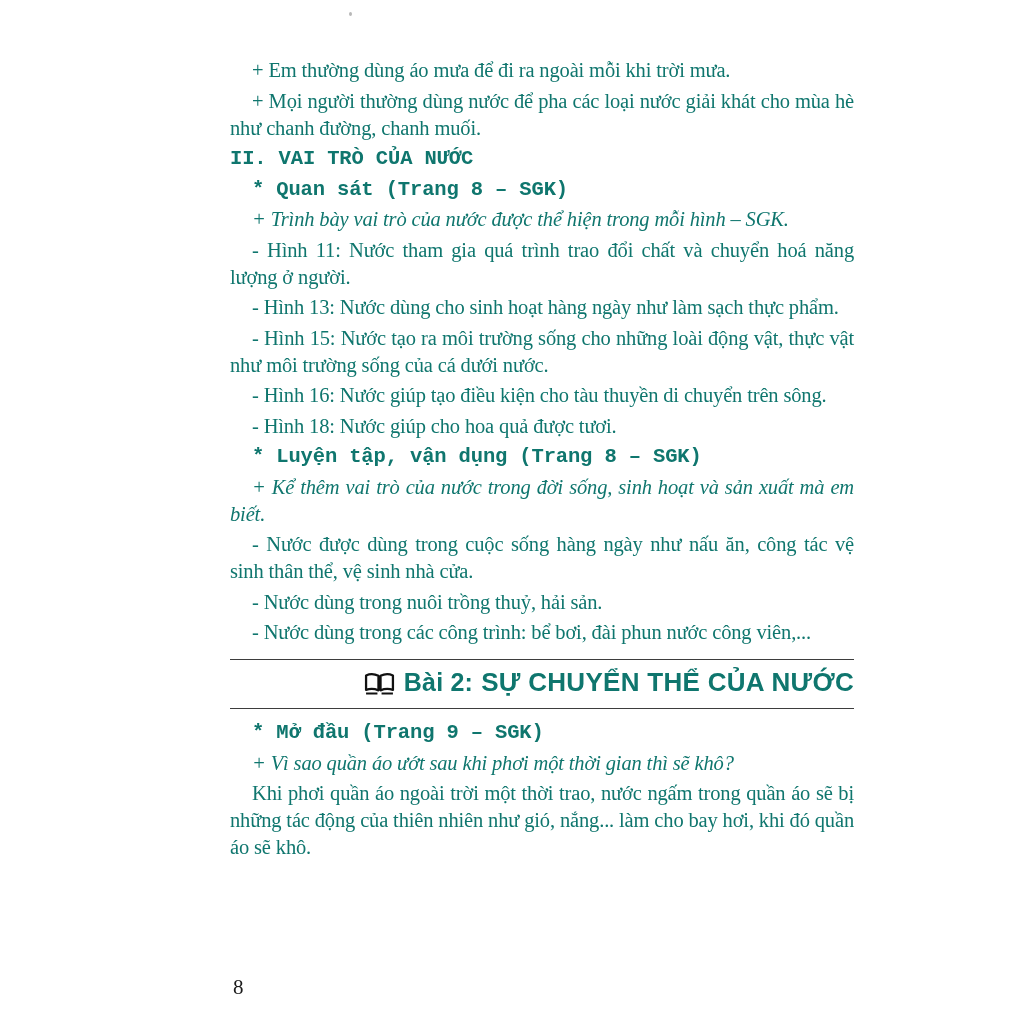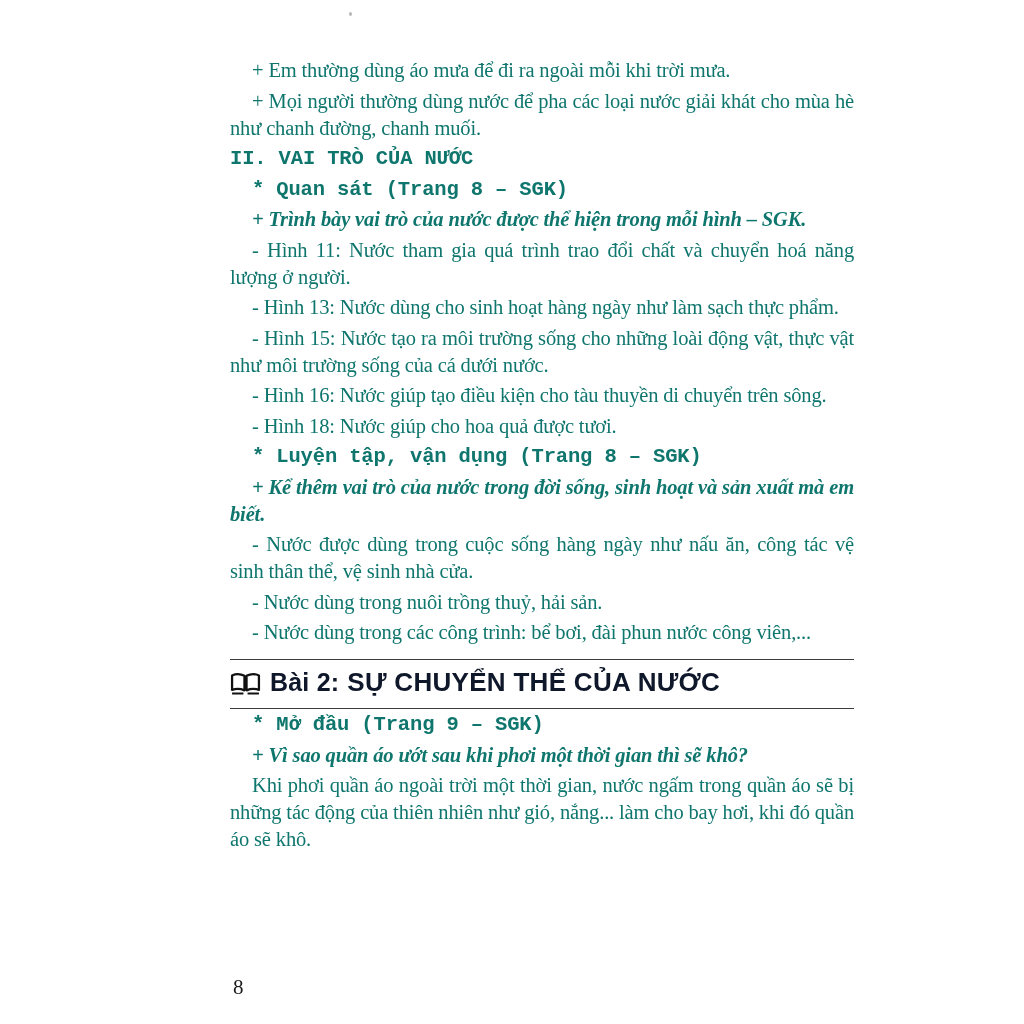--- a/index.html
+++ b/index.html
@@ -25,30 +25,30 @@
     margin: 0 0 3.5px 0;
     font-size: 20.5px;
     line-height: 27px;
     letter-spacing: -0.15px;
     text-align: justify;
     text-indent: 22px;
     color: #0f766e;
   }
   .heading { font-weight: bold; font-family: Liberation Mono, monospace; }
   .no-indent { text-indent: 0; }
-  .bi { font-weight: bold; font-style: italic; }
+  .bi { font-weight: normal; font-style: italic; }
   .banner {
-    margin: 13px 0 2px 0;
+    margin: 13px 0 10px 0;
     border-top: 1.6px solid #3d3d3d;
     border-bottom: 1.6px solid #3d3d3d;
     padding: 7px 0 9px 0;
-    text-align: left;
+    text-align: right;
     font-family: "Liberation Sans", sans-serif;
     font-weight: bold;
-    color: #0f172a;
+    color: #0f766e;
     white-space: nowrap;
   }
   .banner .book-icon {
     display: inline-block;
     vertical-align: -4px;
     margin-right: 9px;
   }
   .banner-label { font-size: 25px; letter-spacing: 0.2px; }
   .banner-title { font-size: 26px; letter-spacing: 0.3px; margin-left: 8px; }
   .page-number {
@@ -87,17 +87,17 @@
           <path d="M2 3.2 Q8 0.6 14 3.6 L14 17.6 Q8 15.2 2 17.2 Z" fill="#ffffff" stroke="#111" stroke-width="2.2" stroke-linejoin="round"></path>
           <path d="M28 3.2 Q22 0.6 16 3.6 L16 17.6 Q22 15.2 28 17.2 Z" fill="#ffffff" stroke="#111" stroke-width="2.2" stroke-linejoin="round"></path>
           <path d="M15 3.6 L15 17.8" stroke="#111" stroke-width="1.6"></path>
           <path d="M2 20.6 L13 20.6 M17 20.6 L28 20.6" stroke="#111" stroke-width="2"></path>
         </svg>
       </span><span class="banner-label">Bài 2:</span><span class="banner-title">SỰ CHUYỂN THỂ CỦA NƯỚC</span>
     </div>
 
     <p class="para heading">* Mở đầu (Trang 9 – SGK)</p>
     <p class="para bi">+ Vì sao quần áo ướt sau khi phơi một thời gian thì sẽ khô?</p>
-    <p class="para">Khi phơi quần áo ngoài trời một thời gian, nước ngấm trong quần áo sẽ bị những tác động của thiên nhiên như gió, nắng... làm cho bay hơi, khi đó quần áo sẽ khô.</p>
+    <p class="para">Khi phơi quần áo ngoài trời một thời trao, nước ngấm trong quần áo sẽ bị những tác động của thiên nhiên như gió, nắng... làm cho bay hơi, khi đó quần áo sẽ khô.</p>
   </main>
 
   <div class="page-number">8</div>
 </div>
 
 </body></html>

